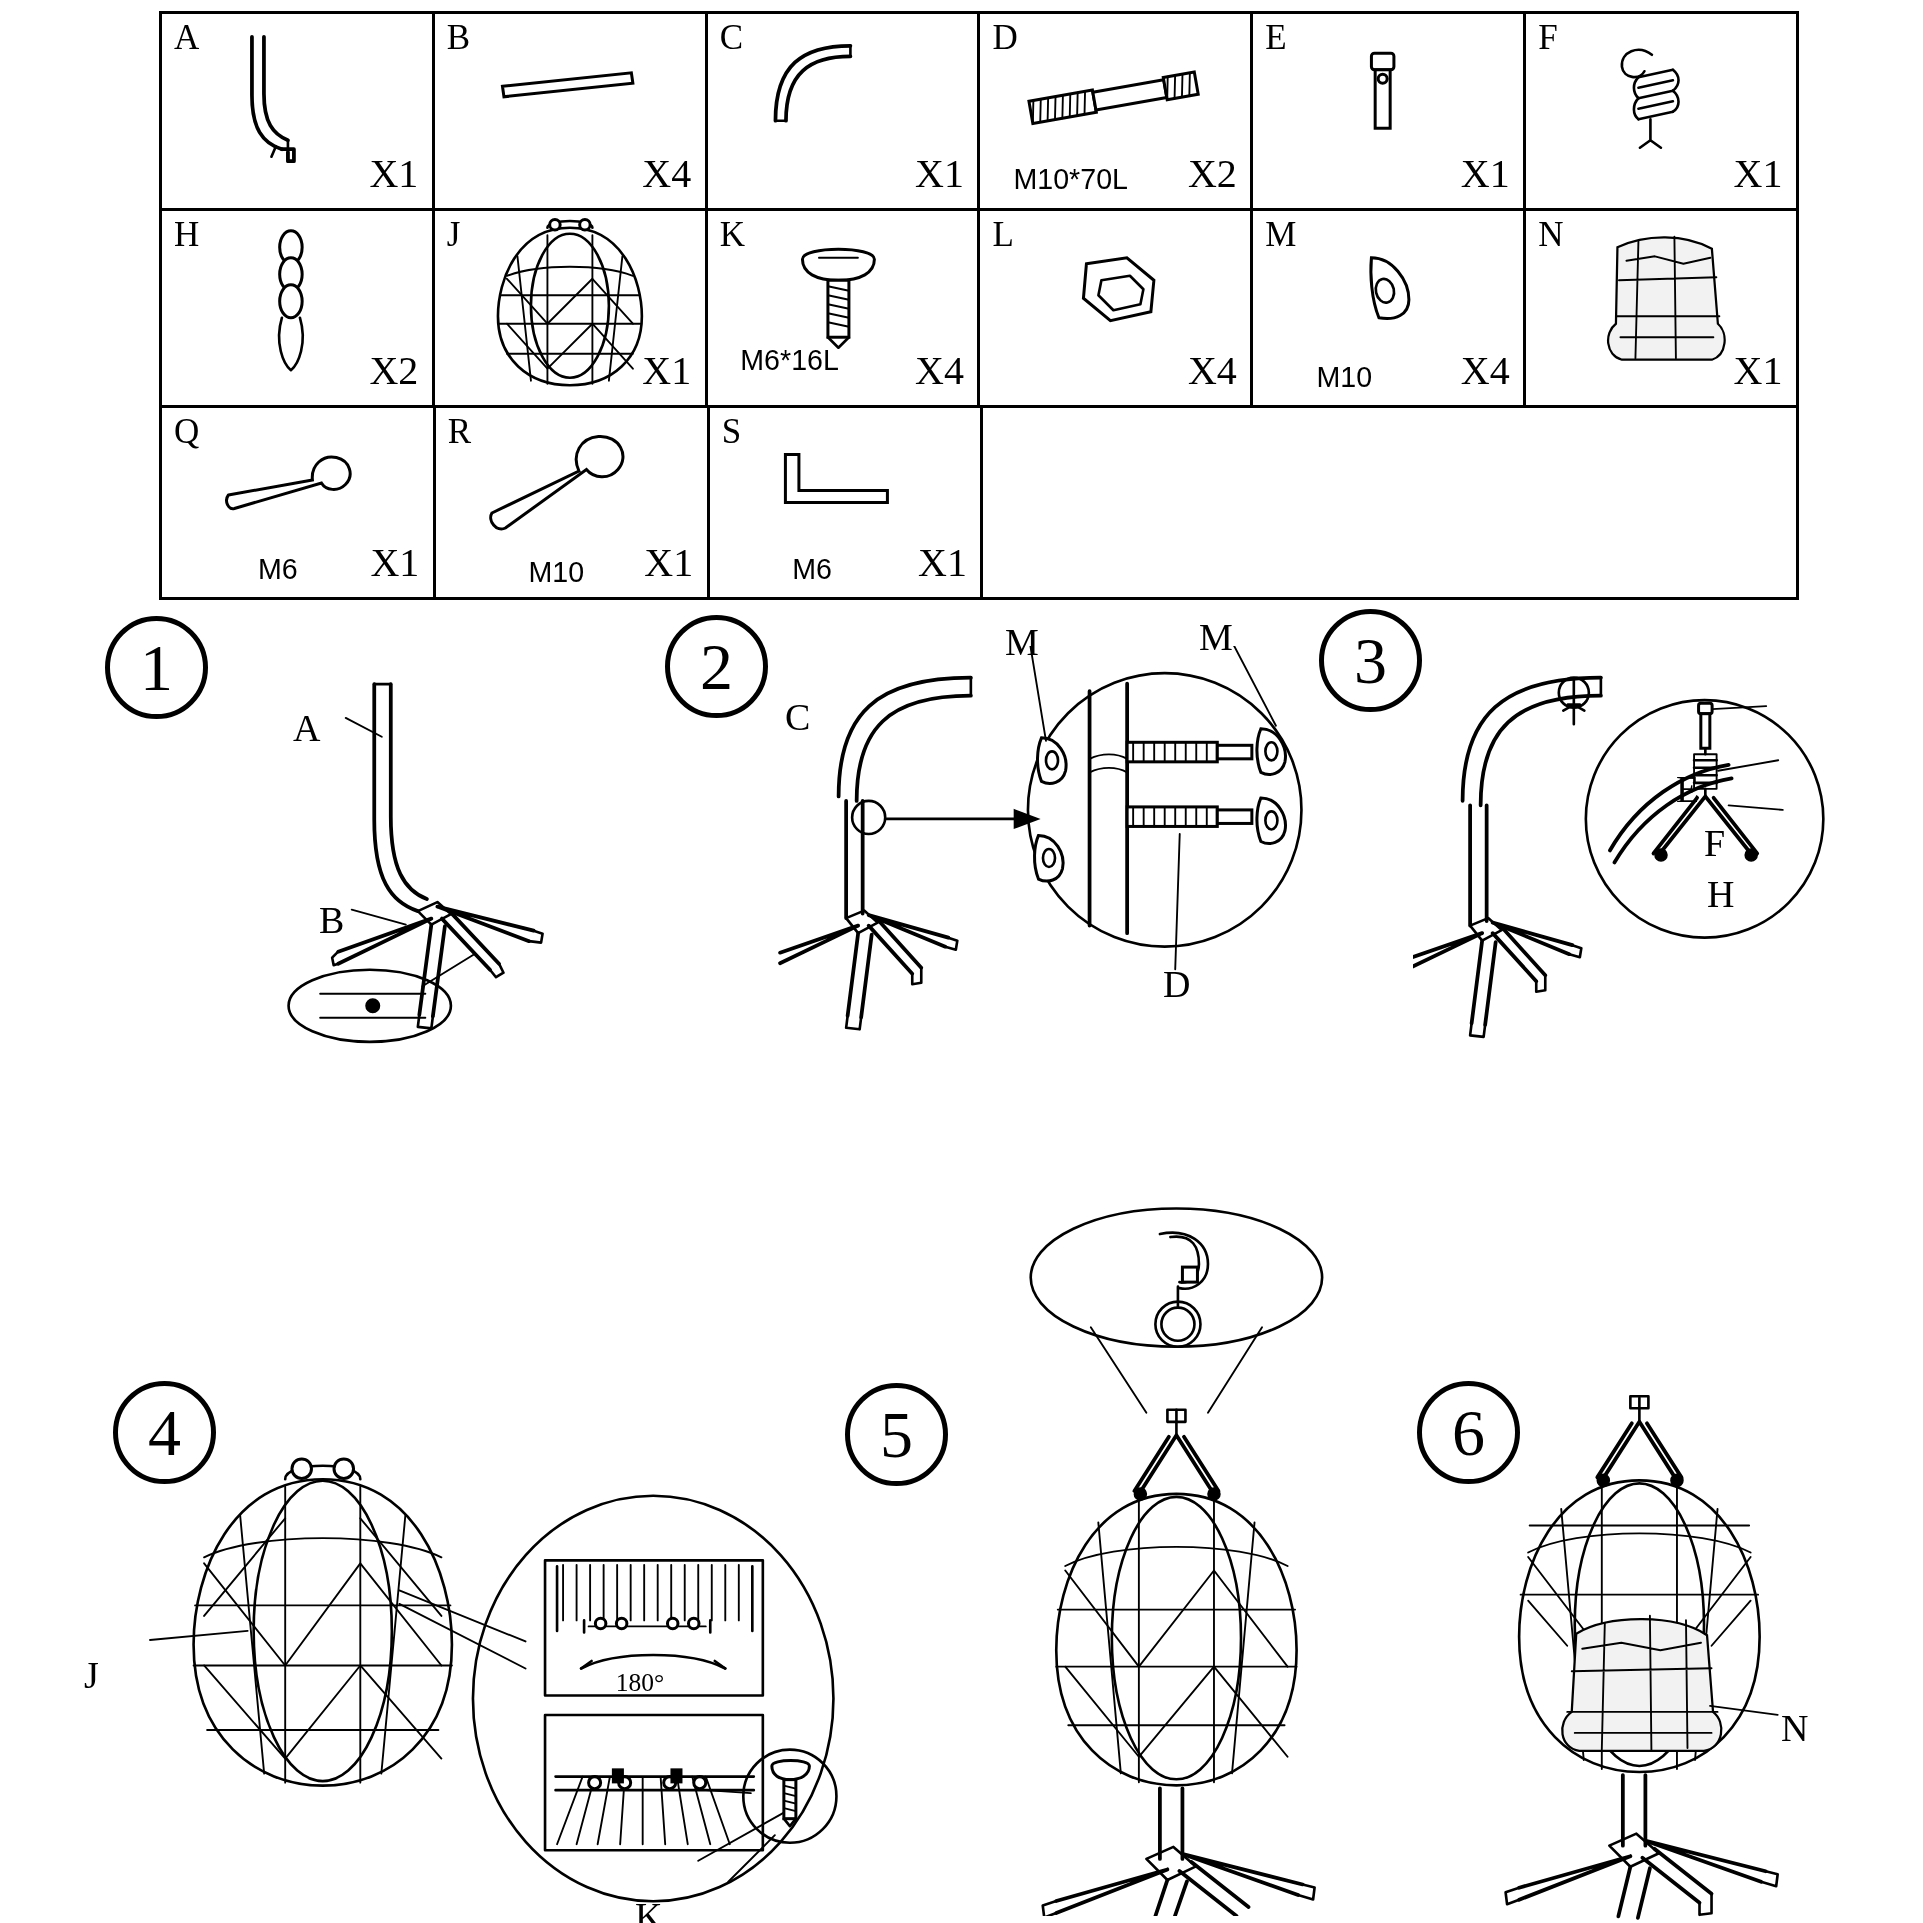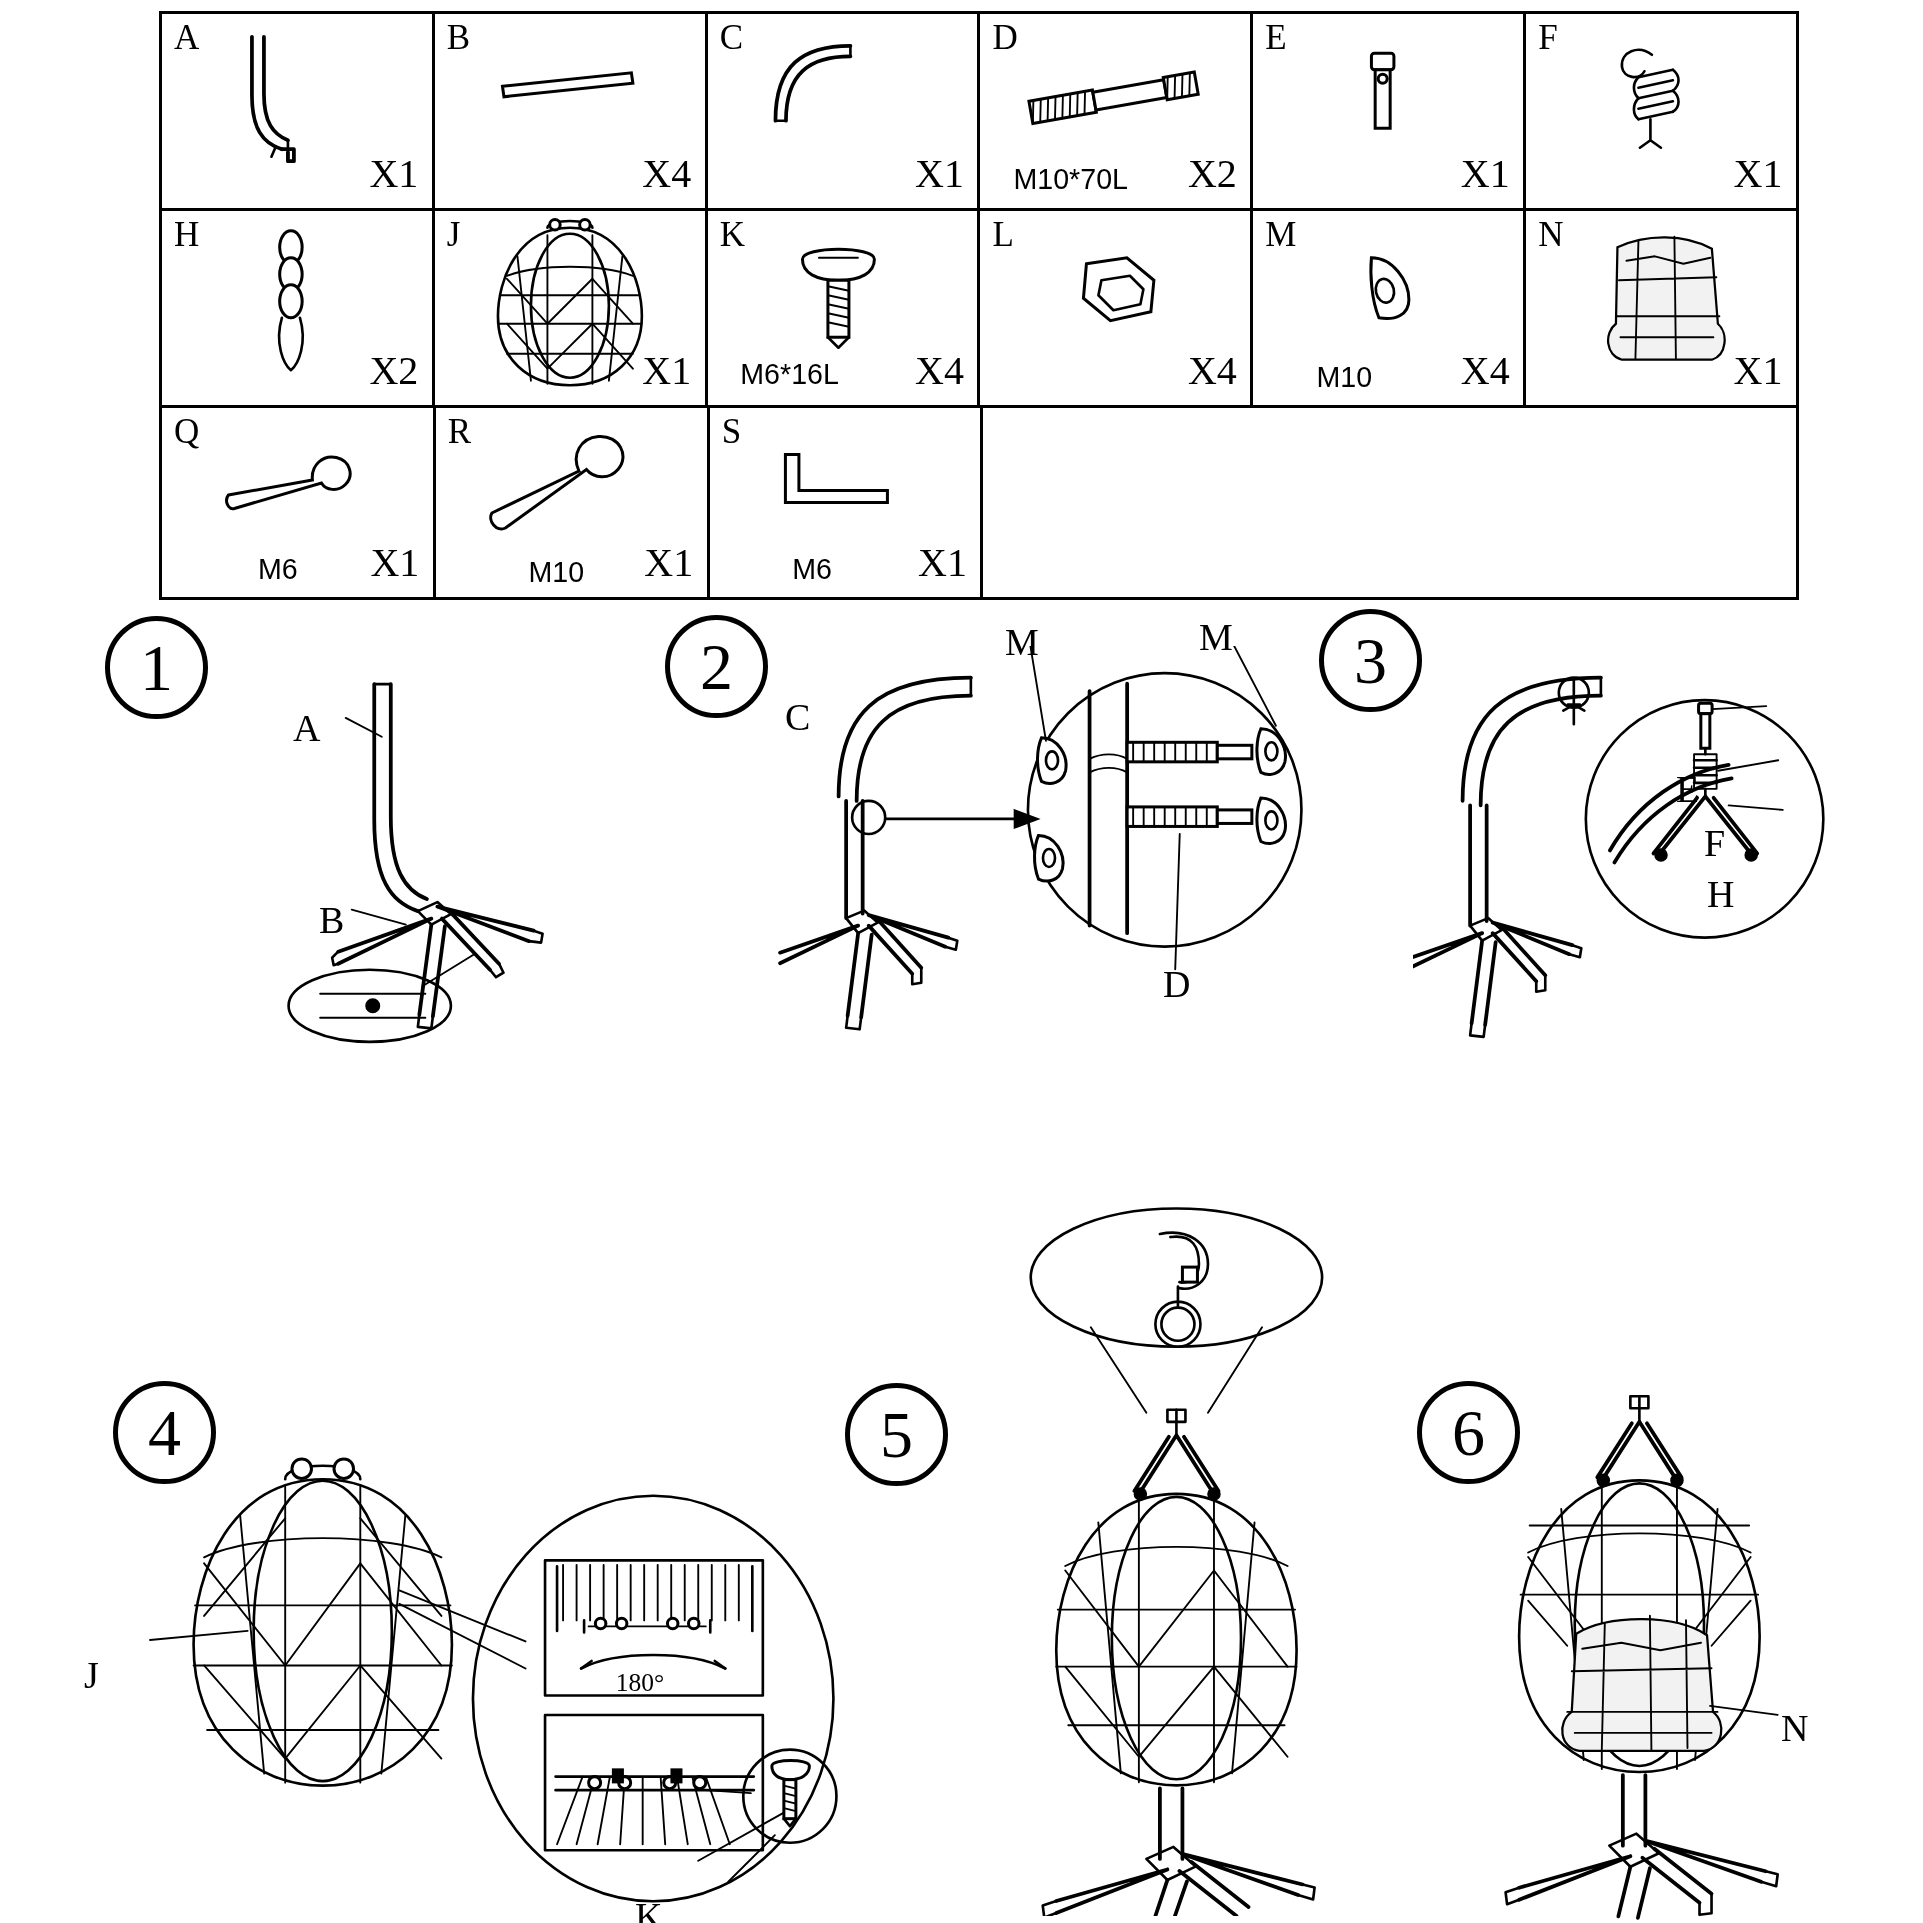--- a/index.html
+++ b/index.html
@@ -141,21 +141,21 @@
 
       <div class="cell">
         <span class="letter">K</span>
         <svg class="art" viewBox="0 0 360 258">
           <path class="fillw" d="M126 64 C126 46 222 46 222 64 C222 82 204 92 174 92 C144 92 126 82 126 64 Z"></path>
           <path class="lnthin" d="M148 62 L200 62"></path>
           <rect class="fillw" x="160" y="92" width="28" height="76"></rect>
           <path class="lnthin" d="M160 100 L188 106 M160 112 L188 118 M160 124 L188 130 M160 136 L188 142 M160 148 L188 154"></path>
           <path class="ln2" d="M160 168 L174 182 L188 168"></path>
         </svg>
-        <span class="pname" style="bottom:14px;left:-53px;">M6*16L</span>
+        <span class="pname" style="bottom:28px;left:-53px;">M6*16L</span>
         <span class="qty">X4</span>
       </div>
 
       <div class="cell">
         <span class="letter">L</span>
         <svg class="art" viewBox="0 0 360 258">
           <path class="fillw" d="M142 70 L196 62 L232 92 L228 134 L174 146 L138 116 Z"></path>
           <path class="ln2" d="M162 92 L200 86 L218 104 L214 124 L178 132 L158 112 Z"></path>
         </svg>
         <span class="qty">X4</span>

